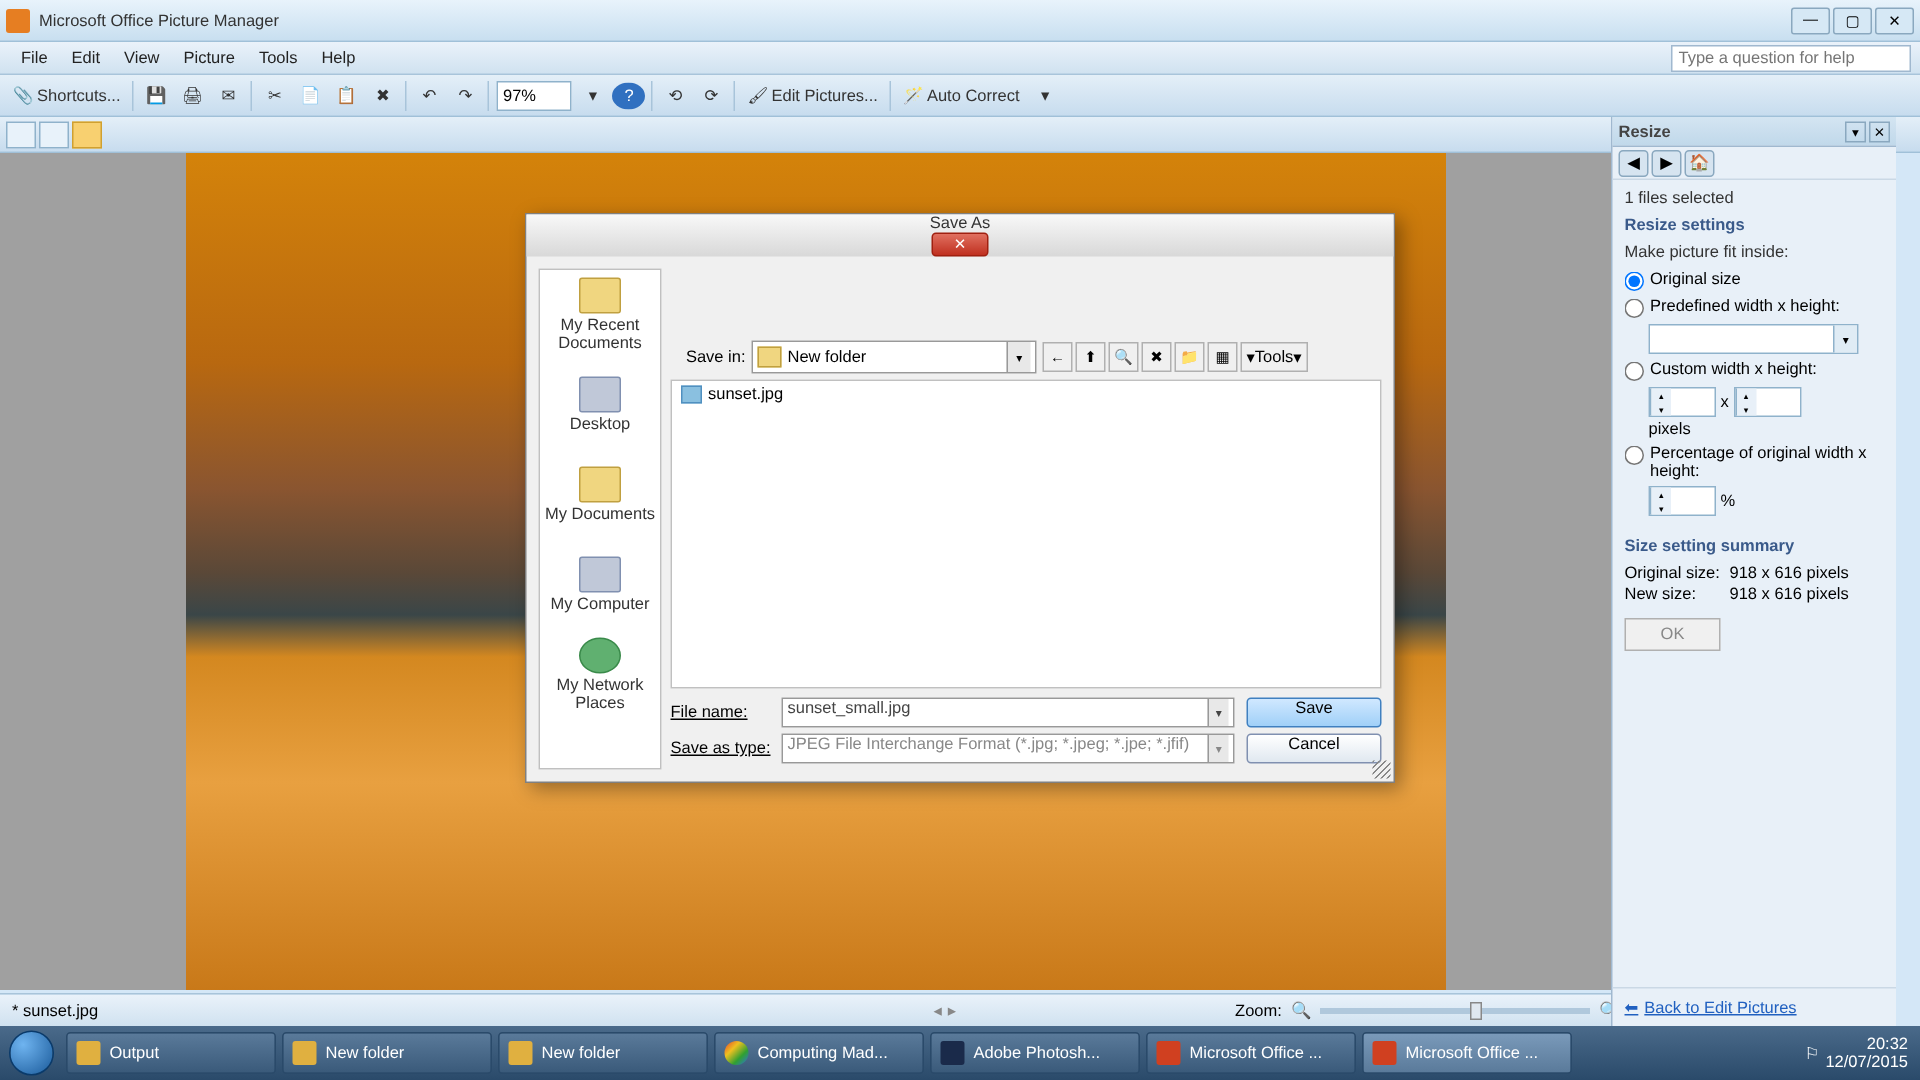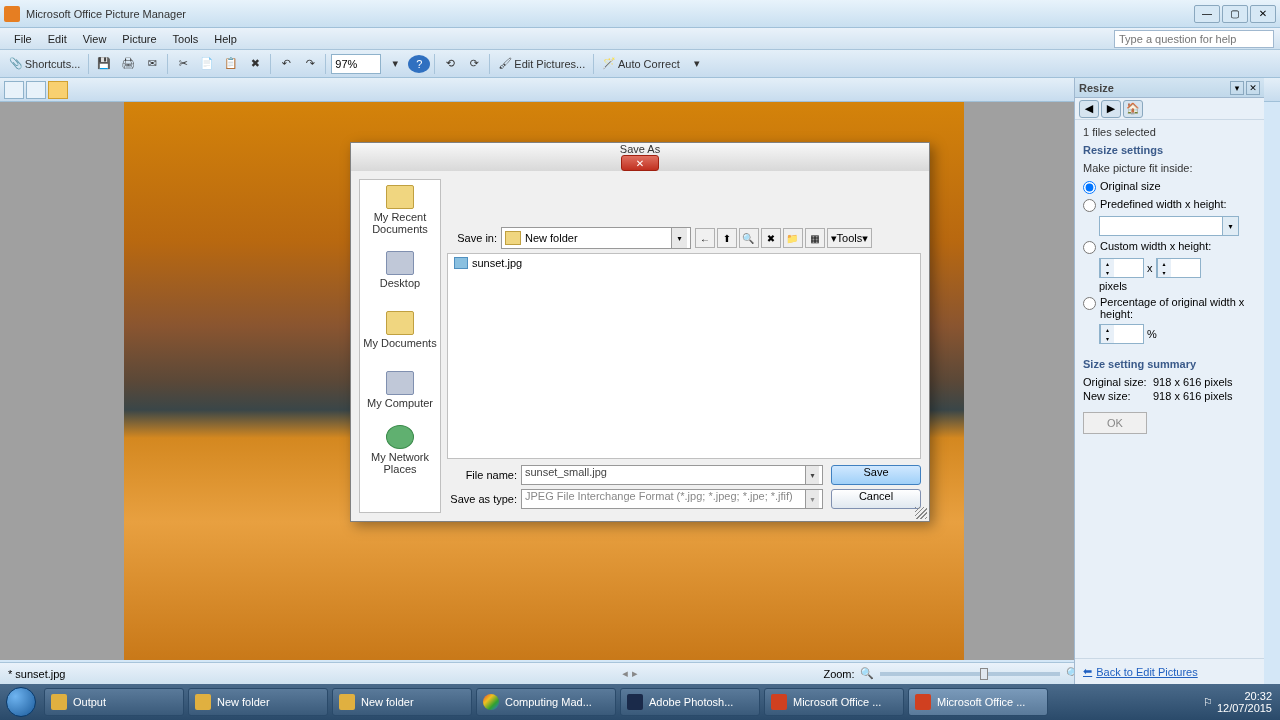--- a/index.html
+++ b/index.html
@@ -95,21 +95,21 @@
 .si-tools { display: flex; gap: 2px; align-items: center; }
 .si-tool { width: 20px; height: 20px; border: 1px solid #b0b0b0; background: #f0f0f0; display: flex; align-items: center; justify-content: center; font-size: 10px; }
 .si-tools-label { padding: 0 3px; height: 20px; border: 1px solid #b0b0b0; background: #f0f0f0; display: flex; align-items: center; }
 .filelist { flex: 1; background: #fff; border: 1px solid #c0c0c0; }
 .filelist-hdr { display: flex; height: 20px; border-bottom: 1px solid #d0d0d0; background: linear-gradient(to bottom, #fcfcfc, #ececec); }
 .filelist-hdr .col { padding: 3px 6px; border-right: 1px solid #d8d8d8; }
 .filelist-row { display: flex; align-items: center; padding: 3px 6px; gap: 4px; }
 .filelist-row .file-ico { width: 14px; height: 12px; background: #8ac0e0; border: 1px solid #5090c0; }
 .dlg-bottom { margin-top: 6px; }
 .fb-row { display: flex; align-items: center; gap: 4px; margin-bottom: 4px; }
-.fb-row .fb-label { width: 70px; text-align: right; }
+.fb-row .fb-label { width: 70px; text-align: left; text-decoration: underline; }
 .fb-combo { flex: 1; height: 20px; border: 1px solid #999; background: #fff; display: flex; align-items: flex-start; padding: 0 3px; color: #444; }
 .fb-combo.disabled { color: #888; }
 .fb-combo .dd-arrow { width: 14px; height: 100%; border-left: 1px solid #999; margin-left: auto; display: flex; align-items: center; justify-content: center; font-size: 8px; background: #e8e8e8; }
 .dlg-btn { width: 90px; height: 20px; border: 1px solid #8090b0; background: linear-gradient(to bottom, #fff, #e0e8f0); border-radius: 3px; display: flex; align-items: flex-start; justify-content: center; margin-left: 4px; }
 .dlg-btn.primary { background: linear-gradient(to bottom, #d0e8ff, #a0d0f8); border-color: #4080c0; }
 .cursor-fake { position: absolute; font-size: 14px; pointer-events: none; }
 .resize-grip { position: absolute; right: 2px; bottom: 2px; width: 12px; height: 12px; background: repeating-linear-gradient(135deg, #888 0 1px, transparent 1px 3px); }
 </style>
 </head>
 <body>

